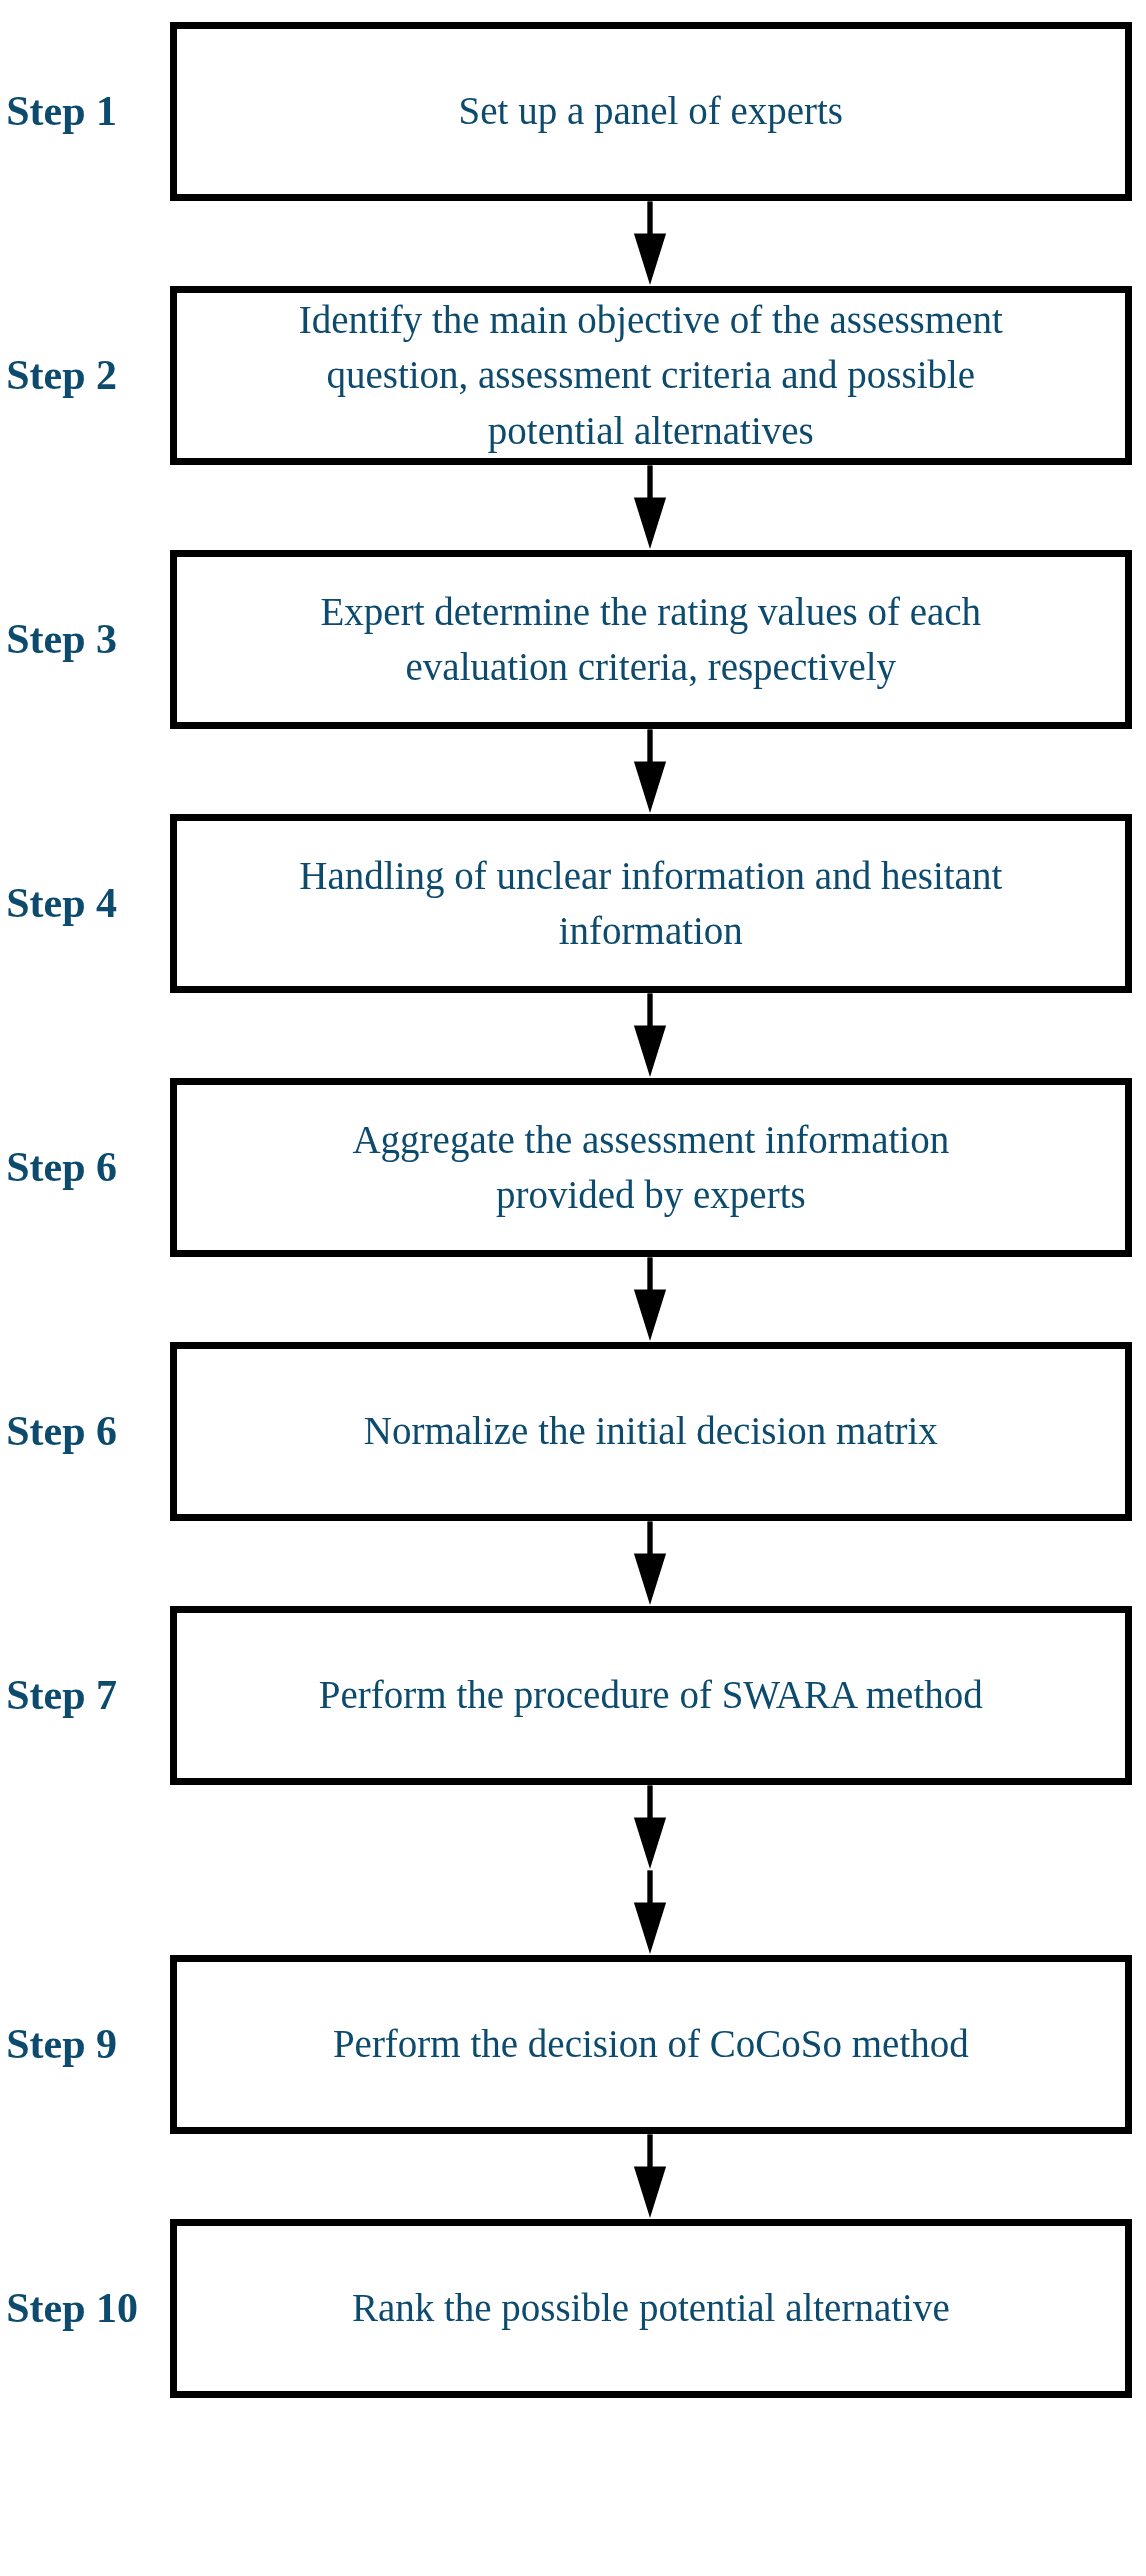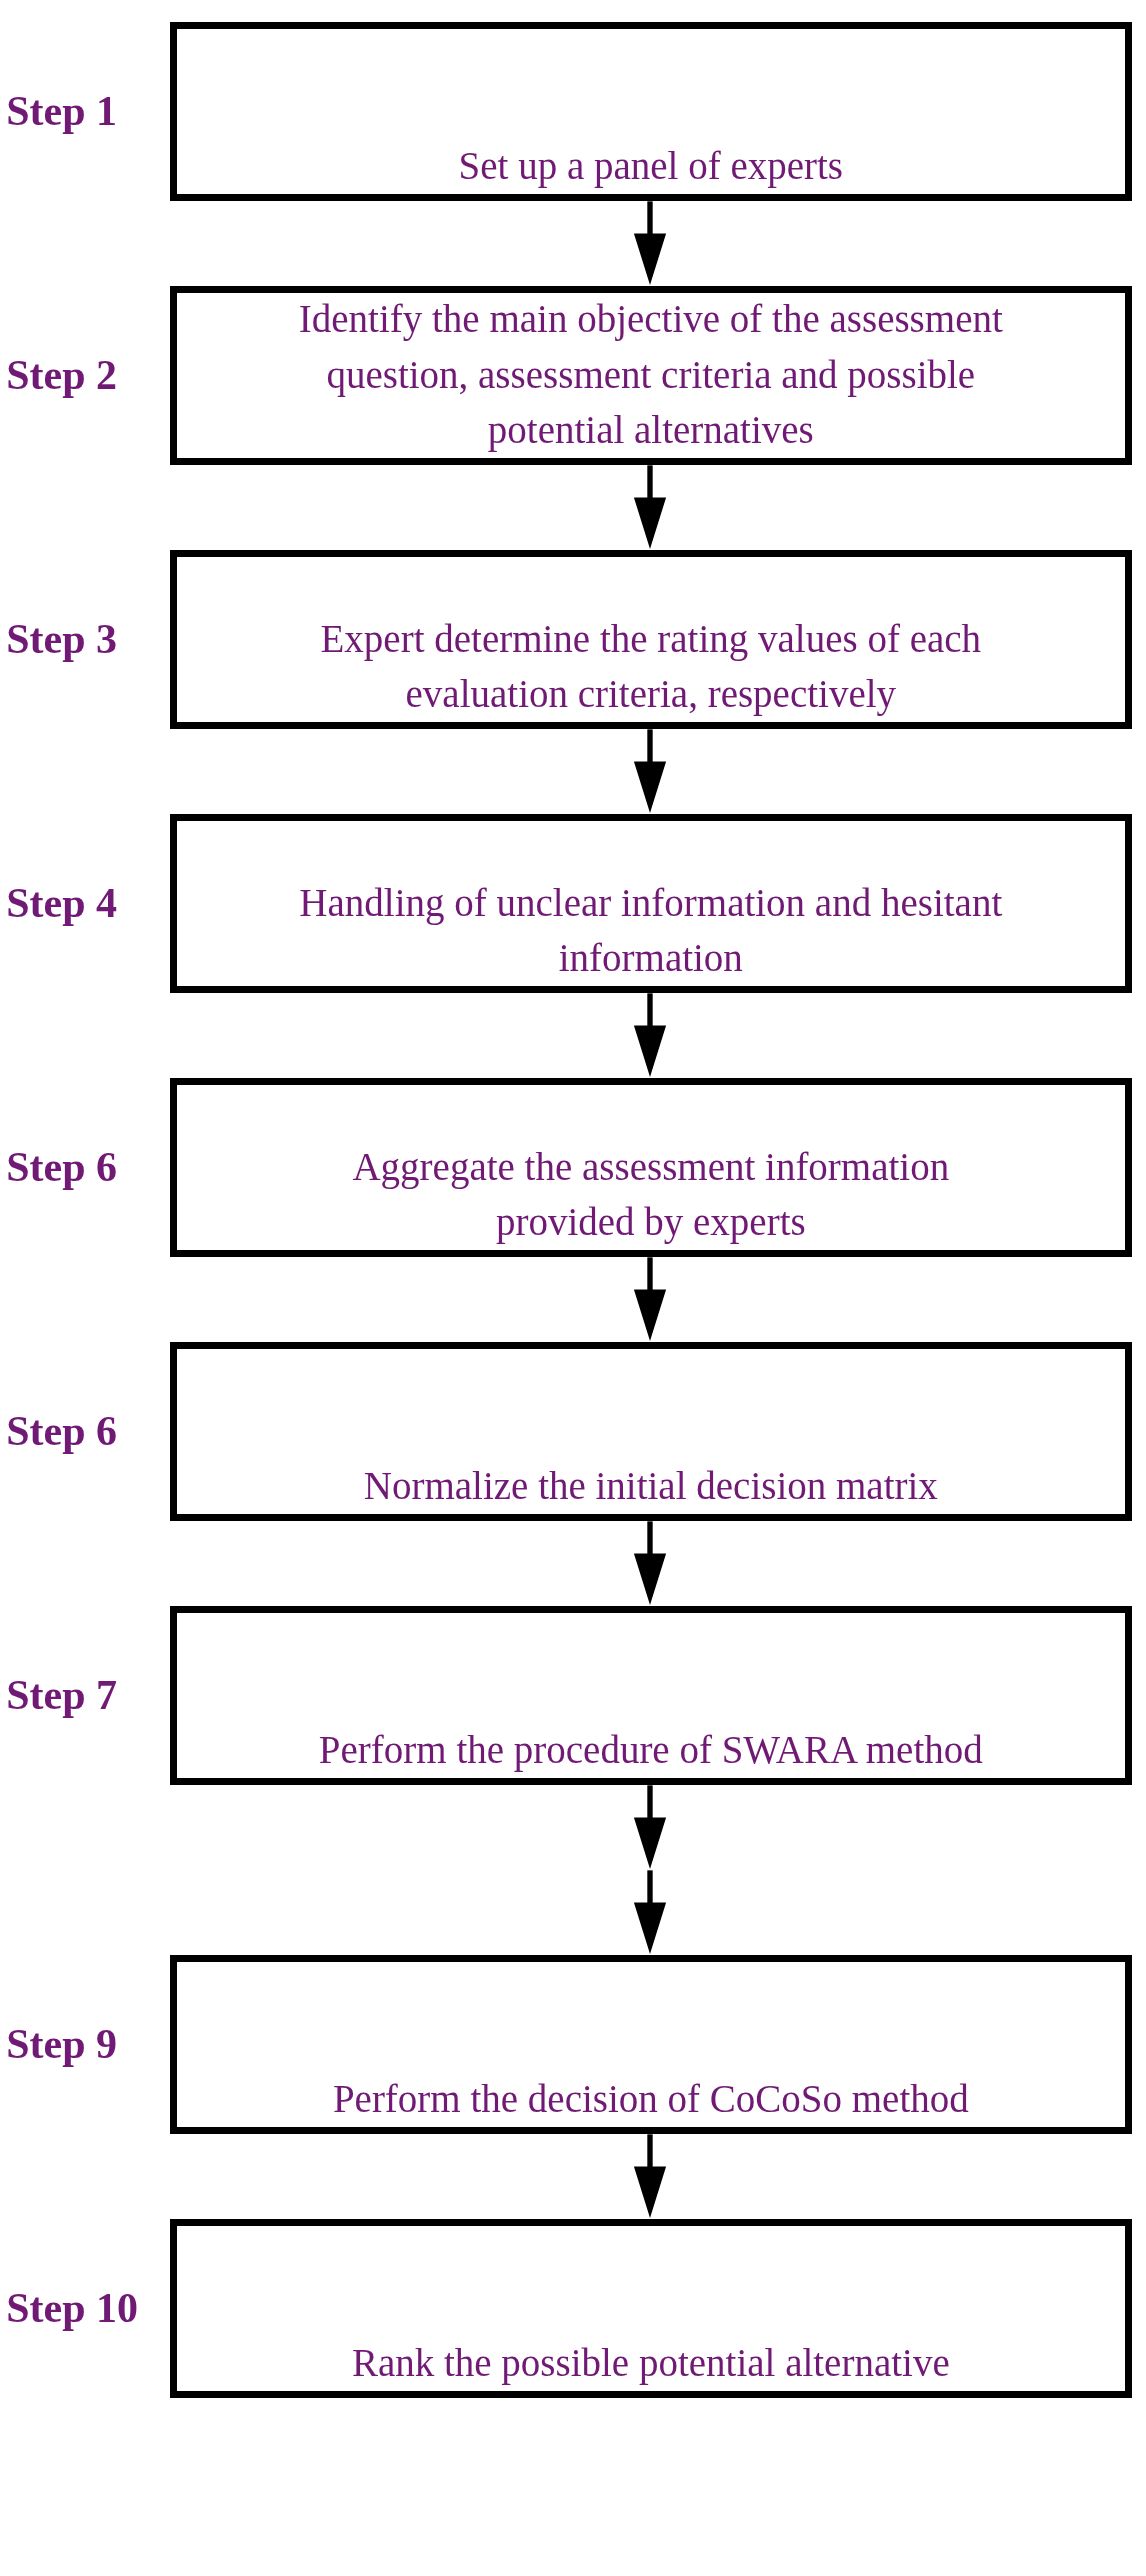--- a/index.html
+++ b/index.html
@@ -6,21 +6,21 @@
     margin: 0;
     padding: 0;
     background: #ffffff;
   }
   #canvas {
     position: relative;
     width: 1147px;
     height: 2576px;
     background: #ffffff;
     font-family: "Liberation Serif", "DejaVu Serif", serif;
-    color: #701a75;
+    color: #0c4a6e;
     overflow: hidden;
     box-sizing: border-box;
     padding-top: 21.6px;
   }
   .flow {
     display: flex;
     flex-direction: column;
     width: 1147px;
   }
   .step-row {
@@ -40,21 +40,21 @@
     line-height: 1.1;
     white-space: nowrap;
   }
   .step-box {
     flex: 1 1 auto;
     height: 179px;
     box-sizing: border-box;
     border: 7.7px solid #000000;
     background: #ffffff;
     display: flex;
-    align-items: flex-end;
+    align-items: center;
     justify-content: center;
     text-align: center;
   }
   .step-text {
     font-size: 39px;
     line-height: 1.42;
     white-space: pre-line;
     padding: 0 15.4px;
   }
   .arrow-gap {

